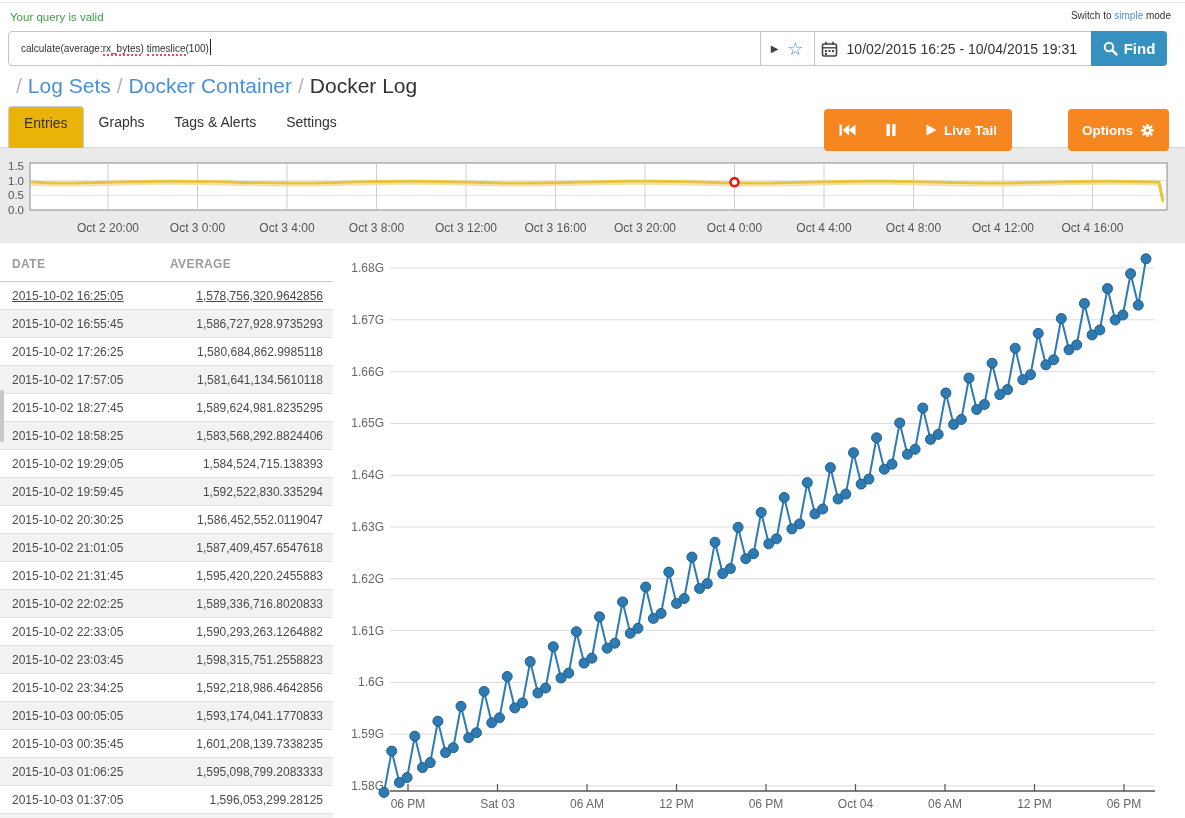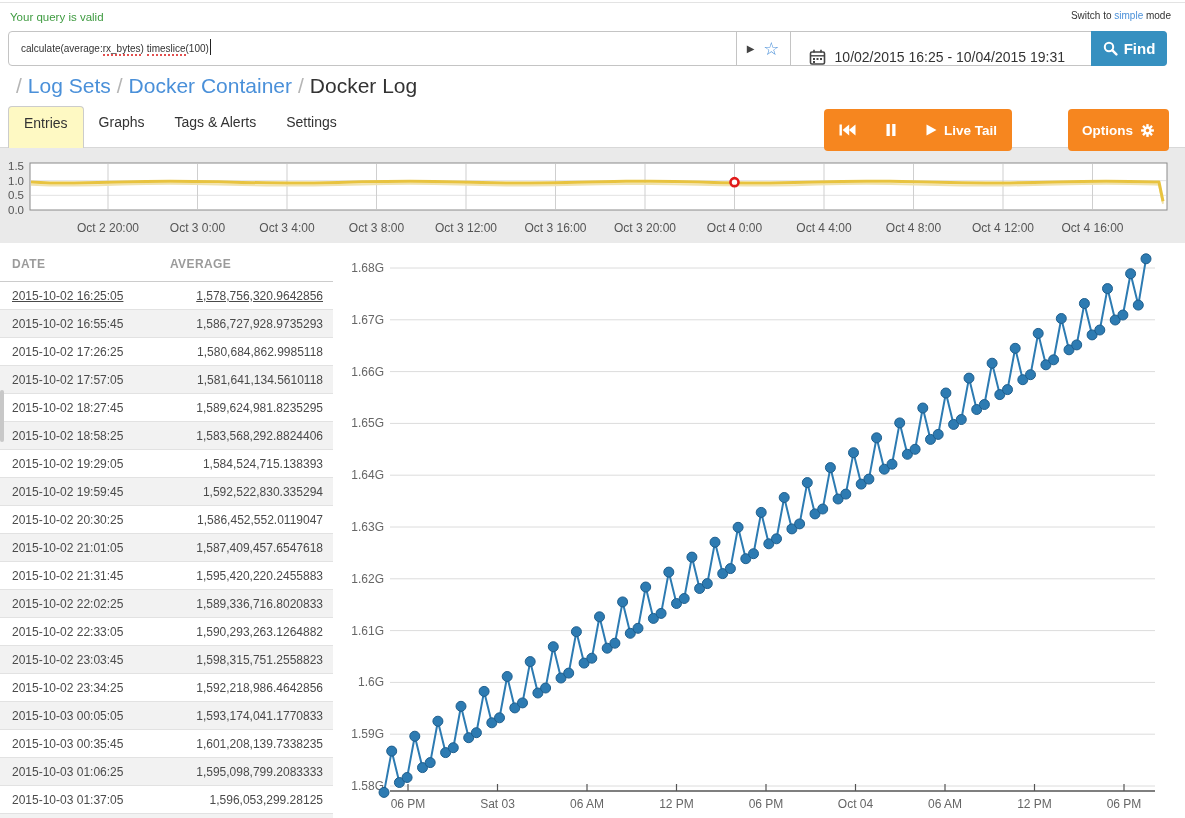--- a/index.html
+++ b/index.html
@@ -17,35 +17,35 @@
     display:flex; border:1px solid #c4c4c4; border-radius:4px; background:#fff; }
   .q-input { flex:1; font-size:10px; color:#333; padding:0 12px; line-height:33px;
     white-space:nowrap; overflow:hidden; cursor:text; }
   .misspell { border-bottom:2px dotted #e25050; }
   .caret { display:inline-block; width:1.5px; height:16px; background:#222;
     vertical-align:-3px; margin-left:1px; }
   .seg { border-left:1px solid #c4c4c4; display:flex; align-items:center; }
   .seg-icons { width:54px; justify-content:center; gap:9px; }
   .play-glyph { font-size:10px; color:#444; cursor:pointer; }
   .star-glyph { font-size:18px; color:var(--link-blue); cursor:pointer; line-height:1; }
-  .seg-date { padding:0 18px; gap:9px; font-size:14px; color:#333; cursor:pointer;align-items:flex-end; }
+  .seg-date { padding:0 6px; gap:9px; font-size:14px; color:#333; cursor:pointer; }
   .find-btn { width:76px; height:35px; margin:-1px -1px -1px 8px; border:none;
     background:var(--accent-blue); color:#fff; font-family:inherit; font-size:15px; font-weight:bold;
     border-radius:0 4px 4px 0; display:flex; align-items:center; justify-content:center; gap:6px; cursor:pointer; }
 
   
   .breadcrumb { position:absolute; top:74px; left:10px; font-size:21px; }
   .breadcrumb .sep { color:#b5b5b5; margin:0 6px; }
   .breadcrumb .crumb-link { color:var(--link-blue); cursor:pointer; }
   .breadcrumb .crumb-current { color:#333; }
 
   
   .tab-row { position:absolute; top:106px; left:8px; display:flex; align-items:flex-start; z-index:5; }
   .tab { padding:8px 15px 0 15px; height:34px; font-size:14px; color:#333; cursor:pointer; }
-  .tab.active { background:#fef9c3; border:1px solid #ccc; border-bottom:none; border-radius:4px 4px 0 0;
+  .tab.active { background:#eab308; border:1px solid #ccc; border-bottom:none; border-radius:4px 4px 0 0;
     height:42px; z-index:6;text-align:right; }
 
   
   .controls { position:absolute; top:109px; right:16px; display:flex; gap:8px; z-index:5; }
   .btn-orange { background:var(--accent-orange); border:none; border-radius:4px; height:42px;
     display:flex; align-items:center; color:#fff; font-family:inherit; cursor:pointer; }
   .ctl { padding:0 15px; height:30px; display:flex; align-items:center; gap:7px; cursor:pointer; }
   .btn-label { font-size:13.5px; font-weight:bold; color:#fff; }
   .options-btn { padding:0 14px; gap:7px;margin-left:48px; }
 

